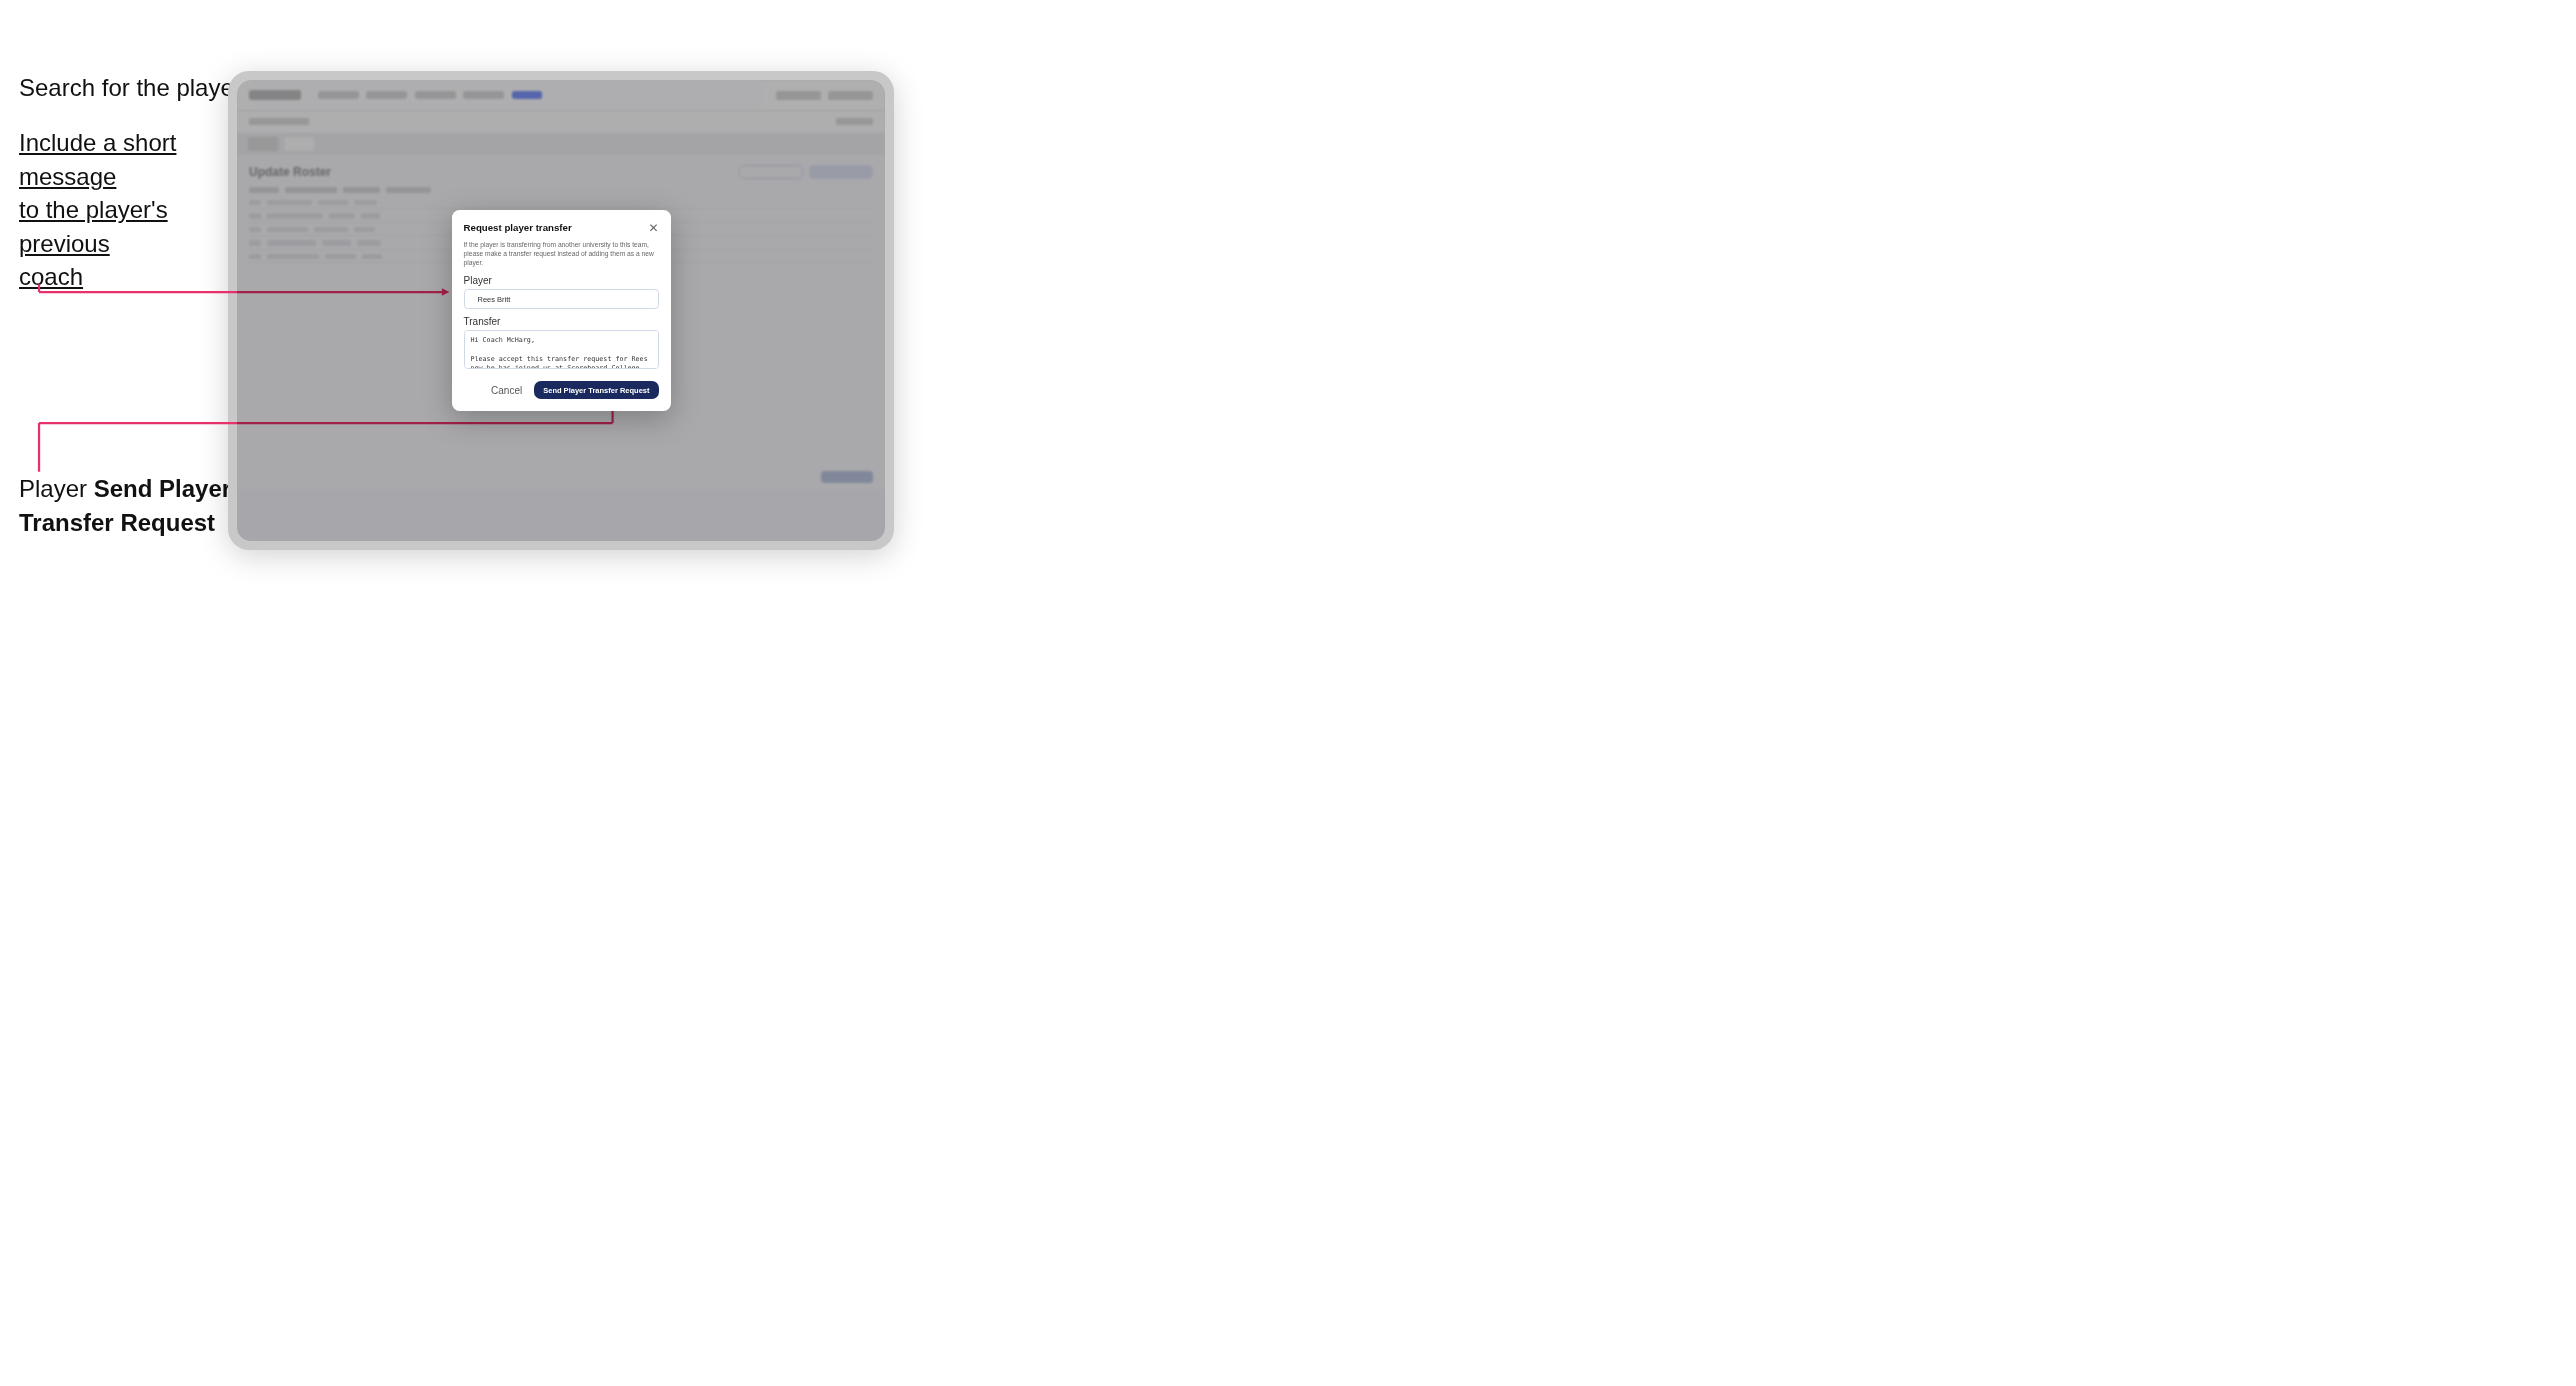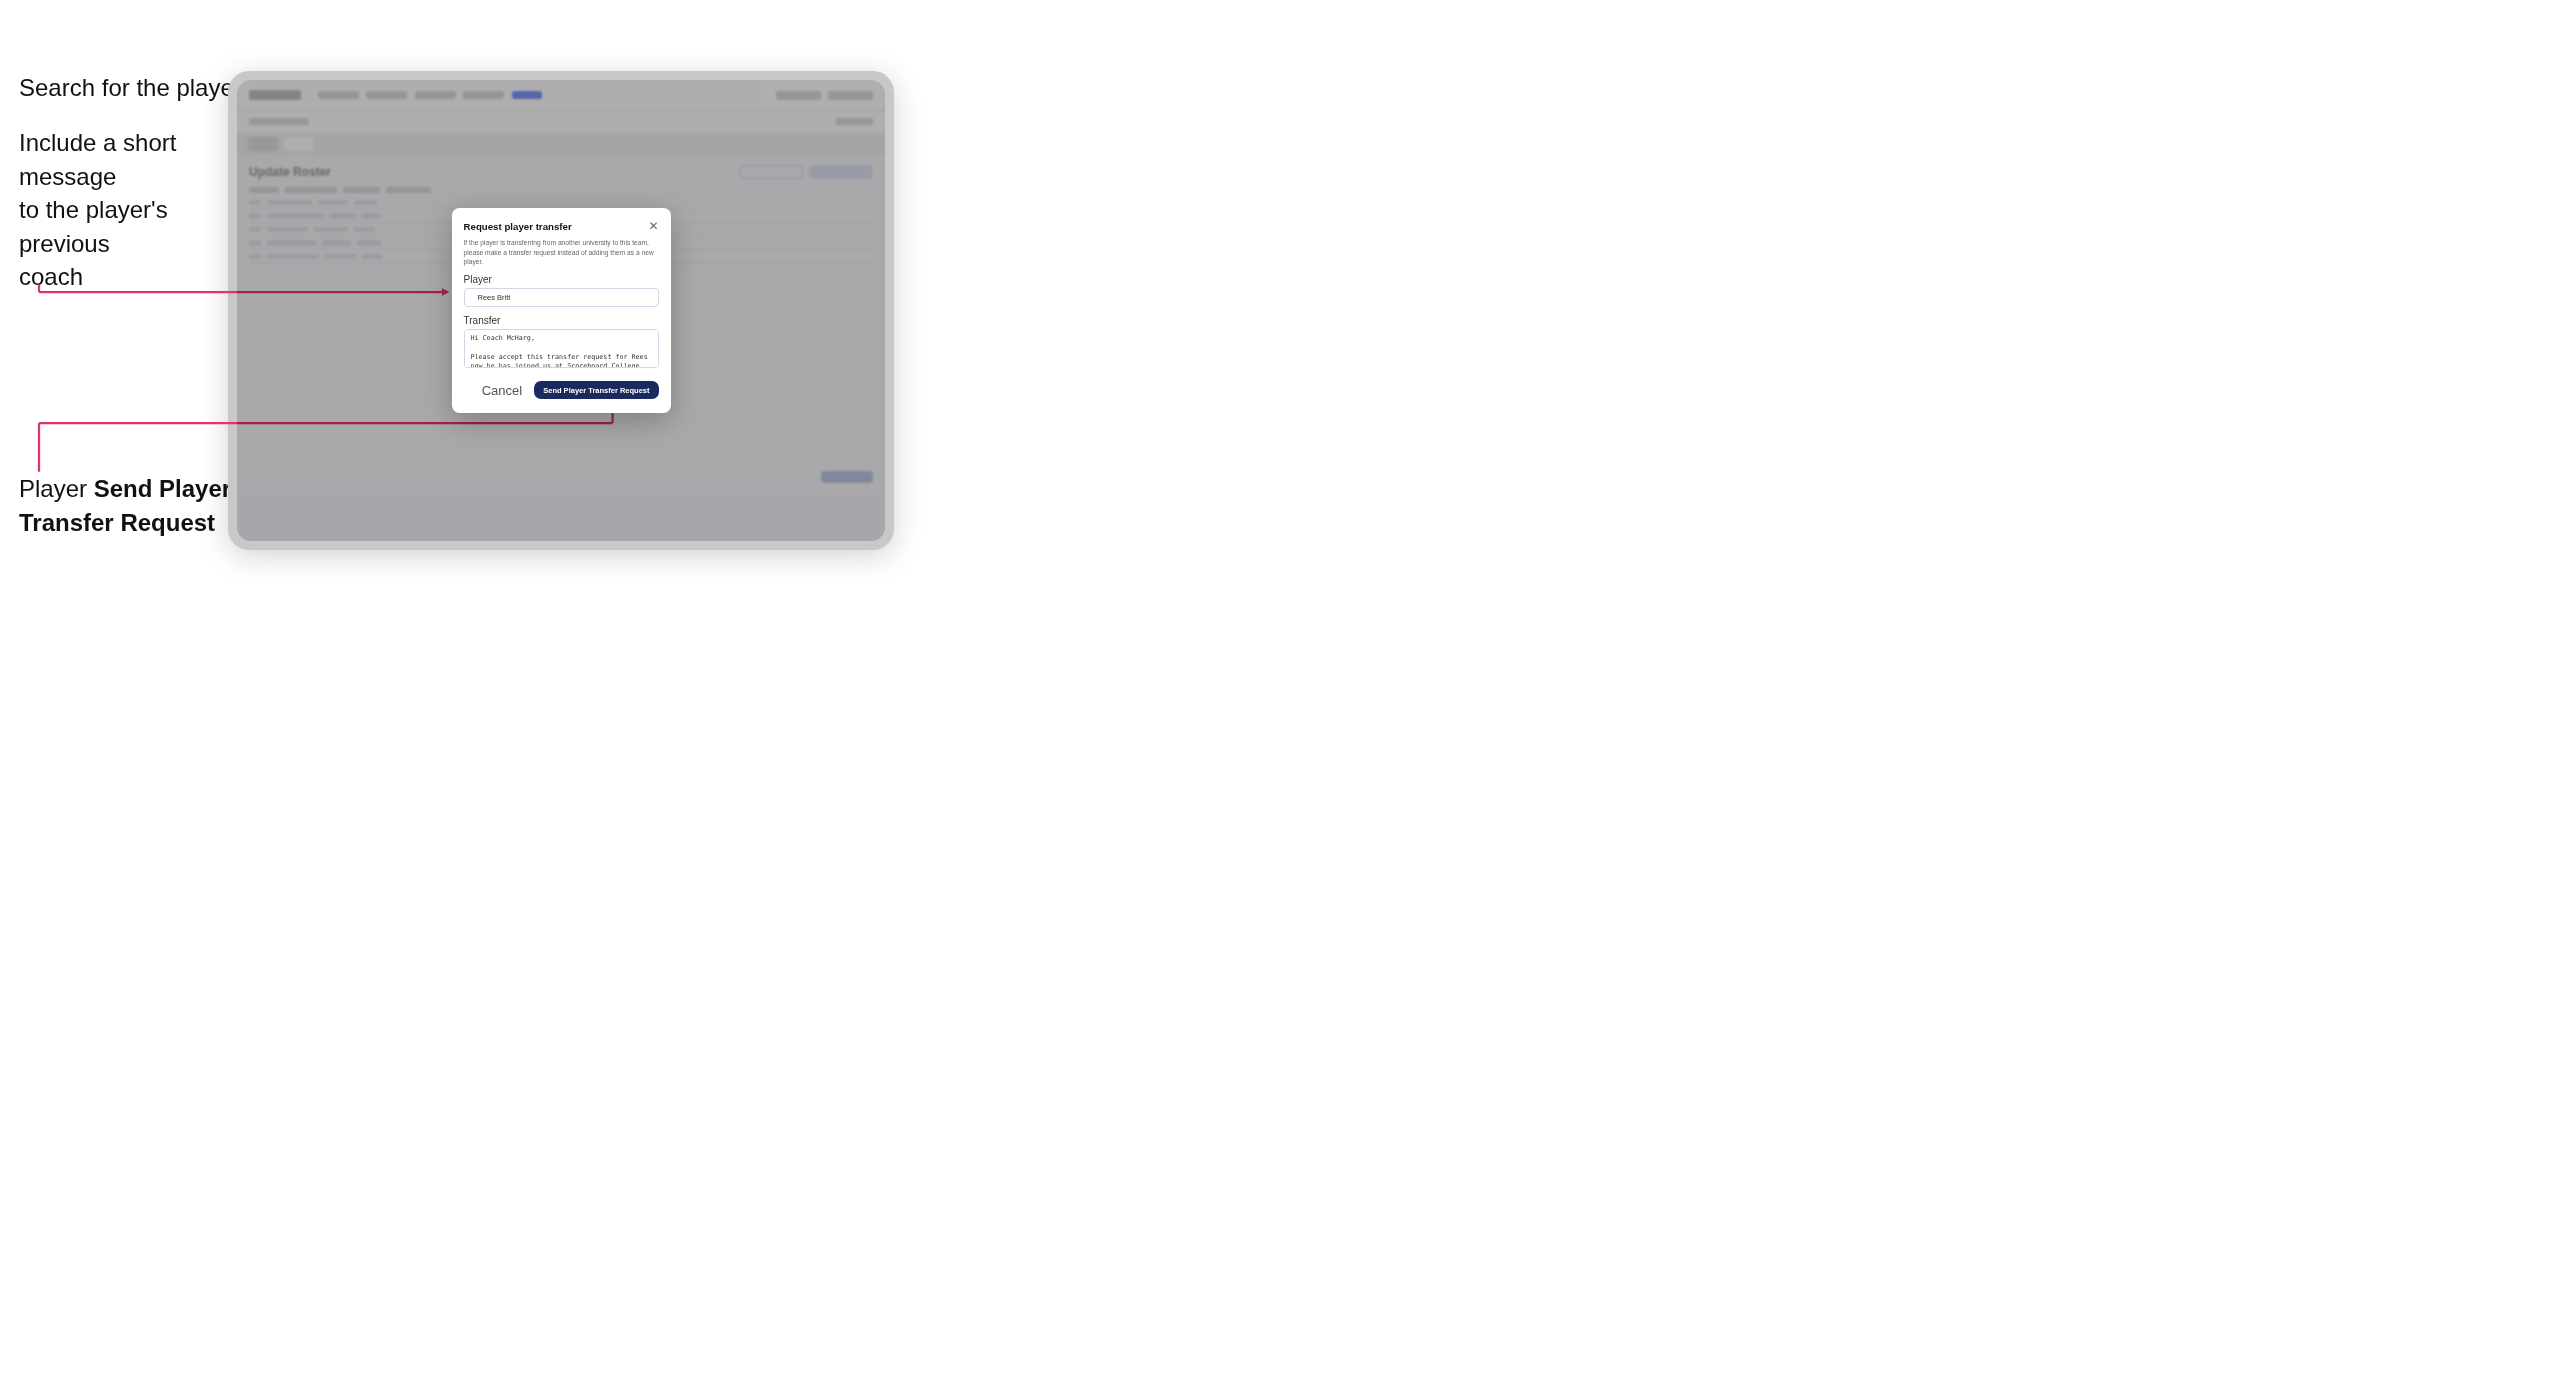--- a/index.html
+++ b/index.html
@@ -22,20 +22,21 @@
       line-height: 1.4;
     }
     .annotation-message {
       position: absolute;
       top: 126px;
       left: 19px;
       font-size: 24px;
       color: #111;
       line-height: 1.4;
       width: 210px;
+      text-decoration: underline;
     }
     .annotation-click {
       position: absolute;
       top: 472px;
       left: 19px;
       font-size: 24px;
       color: #111;
       line-height: 1.4;
     }
     .annotation-click strong {
@@ -299,21 +300,21 @@
       outline: none;
       line-height: 1.4;
     }
     .modal-actions {
       display: flex;
       justify-content: flex-end;
       gap: 6px;
       align-items: center;
     }
     .btn-cancel {
-      font-size: 13px;
+      font-size: 10px;
       color: #555;
       background: none;
       border: none;
       cursor: pointer;
       padding: 3px 6px;
     }
     .btn-send {
       font-size: 7.5px;
       color: #fff;
       background: #1a2a5e;

